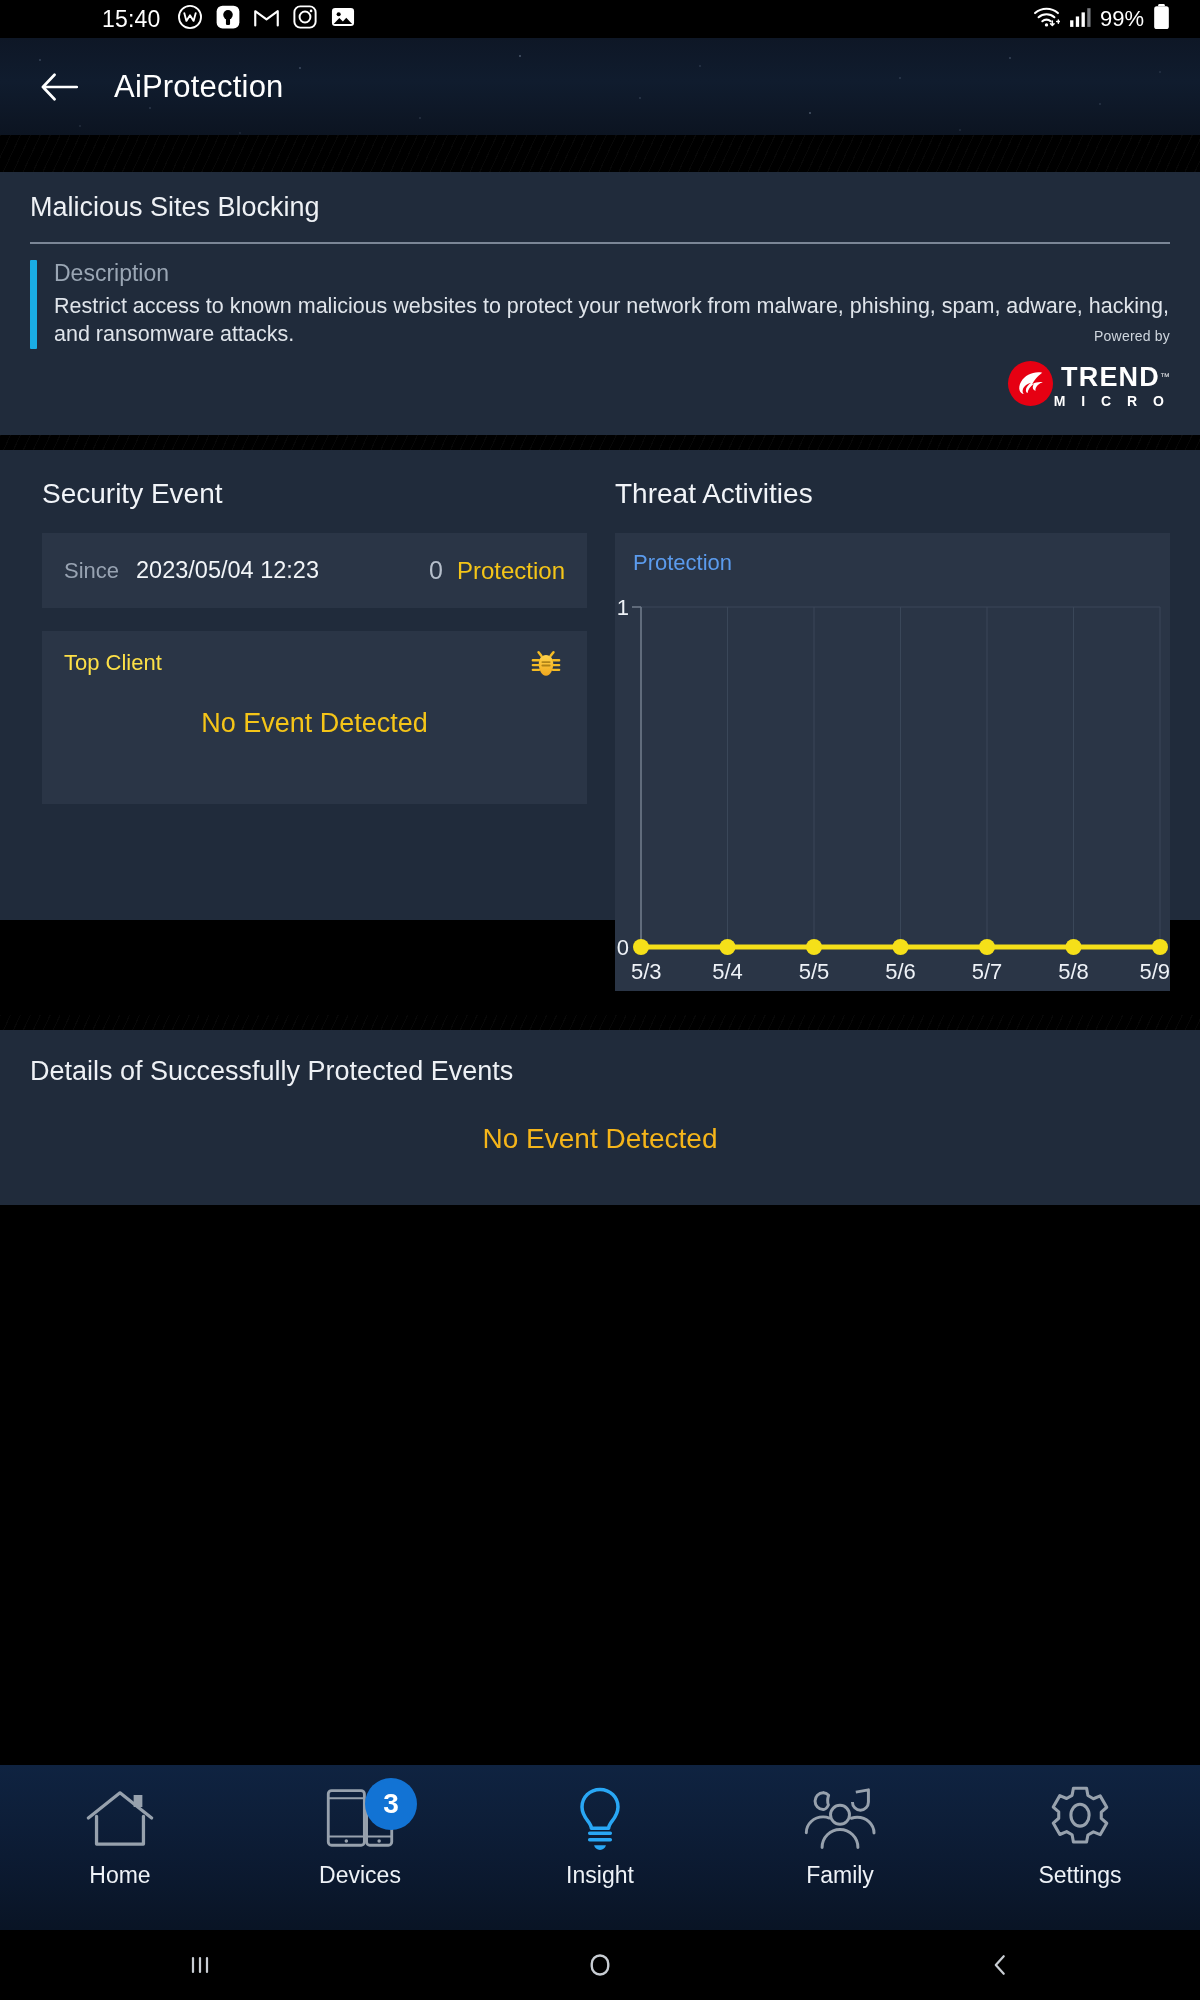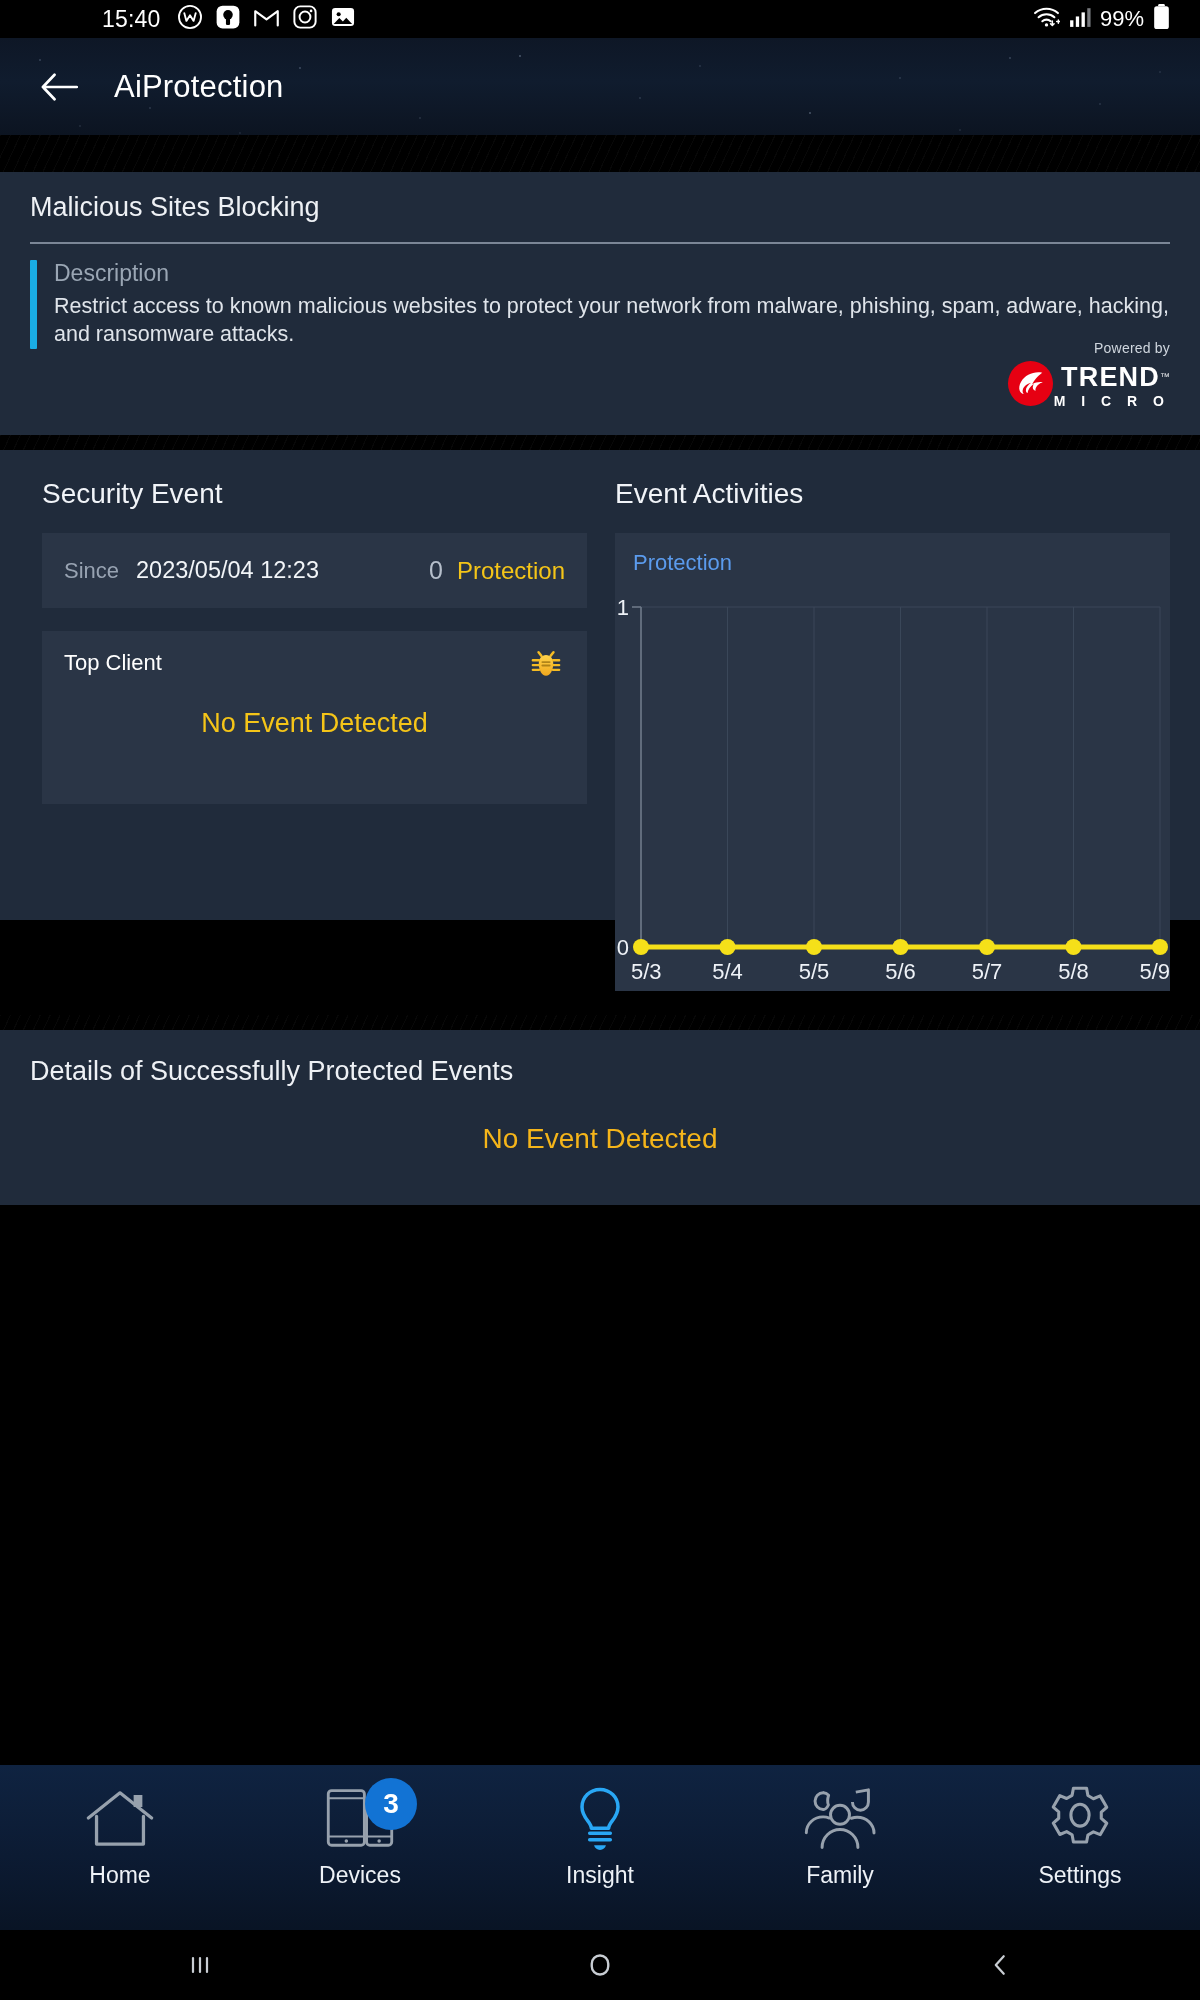--- a/index.html
+++ b/index.html
@@ -53,41 +53,41 @@
 
   
   #malicious{ top:172px; height:263px; padding:20px 30px 0 30px; }
   .card-title{ font-size:27px; color:#eef1f5; font-weight:400; }
   .hr{ height:2px; background:#7b8696; margin:19px 0 0 0; width:1140px; }
   .desc-wrap{ display:flex; margin-top:16px; }
   .accent-bar{ width:7px; background:#1aade4; border-radius:1px; flex:0 0 7px; margin-right:17px;}
   .desc-label{ font-size:23px; color:#9aa6b4; margin-bottom:5px; }
   .desc-text{ font-size:21.5px; color:#dfe4ea; line-height:1.32; max-width:1125px; }
   .powered{ position:absolute; right:30px; bottom:24px; text-align:right; }
-  .powered-by{ font-size:14px; color:#cfd6de; margin-bottom:4px; letter-spacing:.2px;}
+  .powered-by{ font-size:14px; color:#cfd6de; margin-bottom:16px; letter-spacing:.2px;}
   .tm-row{ display:flex; align-items:center; }
   .tm-text{ line-height:1; }
   .tm-brand{ font-size:27px; font-weight:700; color:#fff; letter-spacing:1.2px; }
   .tm-sub{ font-size:14px; font-weight:700; color:#fff; letter-spacing:6px; margin-top:3px; }
   .tm-tm{ font-size:10px; vertical-align:super; letter-spacing:0; }
 
   
   #events{ top:450px; height:470px; }
   .sec-h{ font-size:28px; color:#f1f4f8; font-weight:400; }
   .col-left{ position:absolute; left:42px; top:28px; width:545px; }
   .col-right{ position:absolute; left:615px; top:28px; width:555px; }
   .panel{ background:#2a3546; margin-top:23px; }
   #since-panel{ height:75px; display:flex; align-items:center; padding:0 22px; }
   .since-lbl{ font-size:22px; color:#98a3b2; }
   .since-val{ font-size:23.5px; color:#f2f5f8; margin-left:17px; }
   .prot-wrap{ margin-left:auto; display:flex; align-items:baseline; gap:14px; }
   .prot-num{ font-size:25px; color:#b6bfcb; }
   .prot-lbl{ font-size:24px; color:#f5c518; }
   #top-client-panel{ height:173px; padding:19px 22px 0 22px; position:relative; }
-  .tc-lbl{ font-size:22px; color:#ffffff; }
+  .tc-lbl{ font-size:22px; color:#fde047; }
   .bug-icon{ position:absolute; right:24px; top:16px; }
   .no-event-y{ font-size:27px; color:#f5c518; text-align:center; margin-top:32px; }
 
   
   #chart-panel{ background:#2a3546; margin-top:23px; height:458px; position:relative; padding:17px 0 0 0; }
   .chart-legend{ font-size:22px; color:#5b9bed; margin-left:18px; }
   .chart-area{ position:absolute; left:0; top:60px; width:555px; height:398px; }
 
   
   #details{ top:1030px; height:224px; padding:26px 30px 3px 30px; }
@@ -257,21 +257,21 @@
           <path d="M16 7.5c4.2 0 6.8 3.3 6.8 8.4S20.2 27 16 27 9.2 21 9.2 15.9 11.8 7.5 16 7.5z" fill="url(#bg1)"></path>
           <path d="M3.6 12.5h5.9M3.6 17h5.9M3.6 21.5h5.9M22.5 12.5h5.9M22.5 17h5.9M22.5 21.5h5.9" stroke="#f5bb23" stroke-width="2.2" stroke-linecap="round"></path>
           <path d="M12.6 14.2h6.8M12.6 17.4h6.8" stroke="#8a6409" stroke-width="1.8" stroke-linecap="round" opacity=".65"></path>
         </svg>
       </div>
       <div class="no-event-y">No Event Detected</div>
     </div>
   </div>
 
   <div class="col-right">
-    <div class="sec-h">Event Activities</div>
+    <div class="sec-h">Threat Activities</div>
     <div id="chart-panel">
       <div class="chart-legend">Protection</div>
       <div class="chart-area">
         <svg id="chart-svg" width="555" height="398" viewBox="0 0 555 398">
             <line x1="26" y1="14" x2="26" y2="354" stroke="#3a4759" stroke-width="1"></line>
             <line x1="112.5" y1="14" x2="112.5" y2="354" stroke="#3a4759" stroke-width="1"></line>
             <line x1="199" y1="14" x2="199" y2="354" stroke="#3a4759" stroke-width="1"></line>
             <line x1="285.5" y1="14" x2="285.5" y2="354" stroke="#3a4759" stroke-width="1"></line>
             <line x1="372" y1="14" x2="372" y2="354" stroke="#3a4759" stroke-width="1"></line>
             <line x1="458.5" y1="14" x2="458.5" y2="354" stroke="#3a4759" stroke-width="1"></line>

